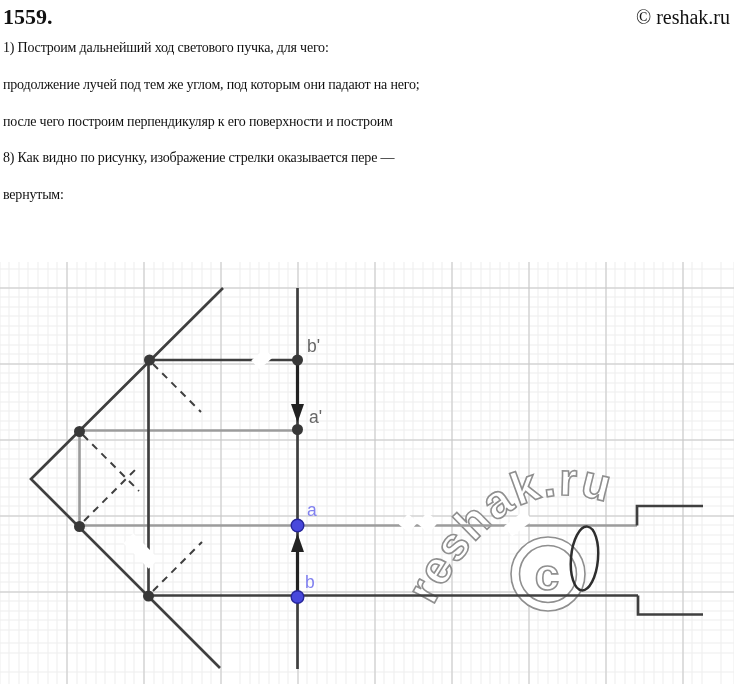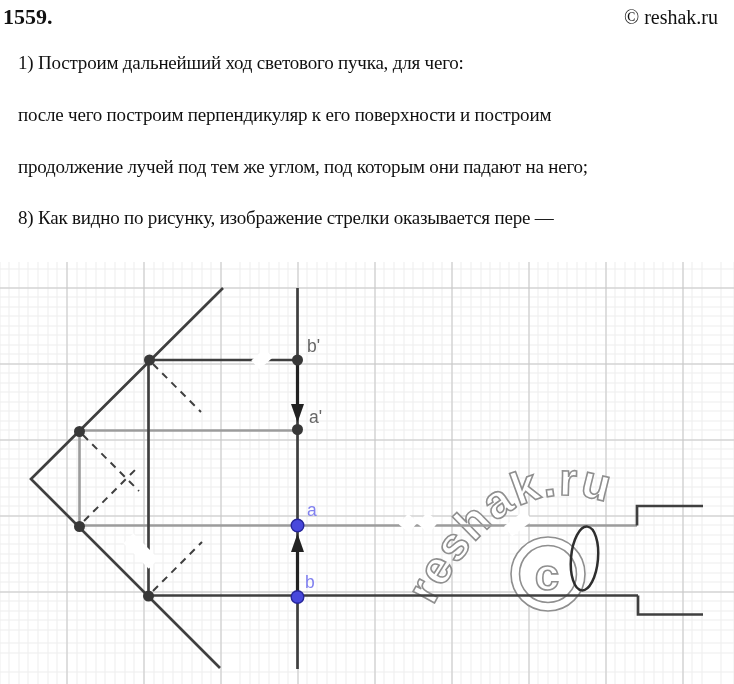--- a/index.html
+++ b/index.html
@@ -3,24 +3,24 @@
 <meta charset="utf-8">
 <style>
   html,body{margin:0;padding:0;background:#fff;}
   .page{
     position:relative;width:734px;height:684px;background:#fff;overflow:hidden;
     font-family:"Liberation Serif",serif;color:#111;
   }
   
   .text-block{position:absolute;top:0;left:0;width:734px;}
   .header-row{display:flex;justify-content:space-between;align-items:flex-start;
-    padding:5px 16px 0 3px;height:25px;}
+    padding:5px 4px 0 3px;height:25px;}
   .problem-number{font-weight:bold;font-size:22px;line-height:24px;}
   .copyright{font-size:20px;line-height:24px;margin-left:36px;}
-  .lines p{margin:15px;padding:0 4px 0 3px;font-size:19px;line-height:36.8px;
+  .lines p{margin:0;padding:0 4px 0 3px;font-size:14px;line-height:36.8px;
     white-space:nowrap;letter-spacing:-0.2px;}
   
   .diagram{
     position:absolute;left:0;top:262px;width:734px;height:422px;background:#fff;
     background-image:
       repeating-linear-gradient(to right, transparent 0 76px,  var(--grid-major,#c6c6c6) 76px 77px),
       repeating-linear-gradient(to bottom,transparent 0 75px,  var(--grid-major,#c6c6c6) 75px 76px),
       repeating-linear-gradient(to right, transparent 0 8.62px,var(--grid-fine,#ededed) 8.62px 9.62px),
       repeating-linear-gradient(to bottom,transparent 0 8.5px, var(--grid-fine,#ededed) 8.5px 9.5px);
     background-position:-9.5px 0, 0 -49.5px, -9.5px 0, 0 -49.5px;
@@ -49,23 +49,24 @@
 
 <div class="page">
 
   <div class="text-block">
     <div class="header-row">
       <span class="problem-number">1559.</span>
       <span class="copyright">© reshak.ru</span>
     </div>
     <div class="lines">
       <p>1) Построим дальнейший ход светового пучка, для чего:</p>
+      <p>продолжение лучей под тем же углом, под которым они падают на него;</p>
       <p>после чего построим перпендикуляр к его поверхности и построим</p>
-      <p>продолжение лучей под тем же углом, под которым они падают на него;</p>
       <p>8) Как видно по рисунку, изображение стрелки оказывается пере —</p>
+      <p>вернутым:</p>
     </div>
   </div>
 
   <div class="diagram">
     <svg width="734" height="422" viewBox="0 262 734 422" xmlns="http://www.w3.org/2000/svg">
 
       <g>
         <path id="wm-arc" d="M 433 606 Q 512 452 628 512" fill="none" stroke="none"></path>
         <text class="wm-text"><textPath href="#wm-arc">reshak.ru</textPath></text>
         <circle class="wm-shape wm-fill" cx="548" cy="574" r="37"></circle>

